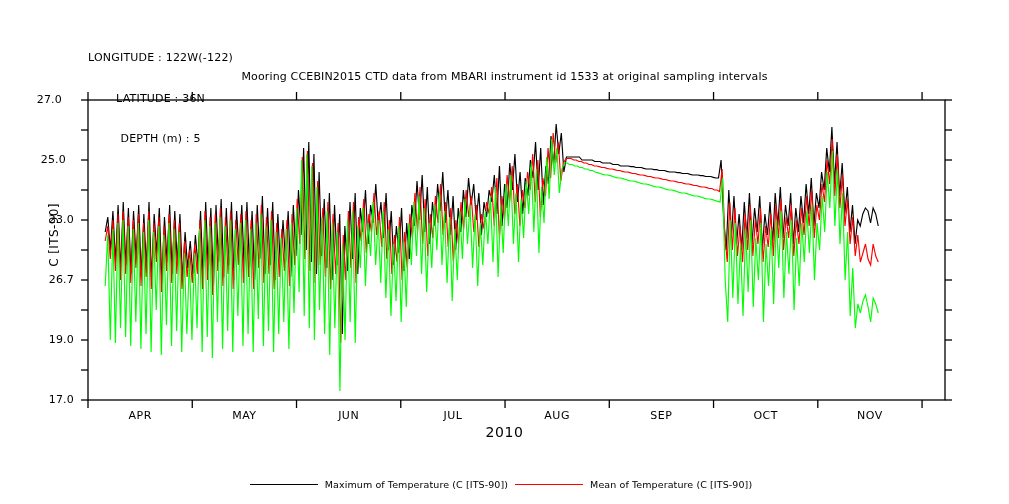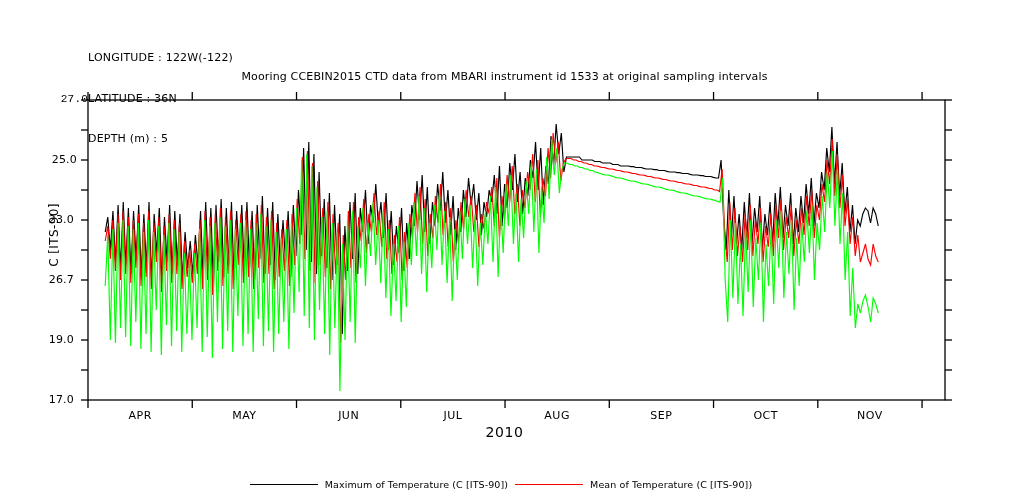--- a/index.html
+++ b/index.html
@@ -8,21 +8,21 @@
     font-family:"DejaVu Sans","Liberation Sans",sans-serif;
     color:#000000;overflow:hidden;position:relative;
   }
   #stage{position:absolute;left:0;top:0;width:1009px;height:504px;}
 
   .meta{
     position:absolute;left:88px;top:24px;
     font-size:11px;line-height:13.5px;letter-spacing:0.2px;
     white-space:pre;
   }
-  .meta div{white-space:pre;}
+  .meta div{white-space:pre;text-align:center;}
 
   .chart-title{
     position:absolute;left:0;top:70px;width:1009px;
     text-align:center;font-size:11px;letter-spacing:0.15px;
   }
 
   #plot-svg{position:absolute;left:0;top:0;}
 
   .ylabel{
     position:absolute;left:-6px;top:228px;width:120px;
@@ -110,22 +110,22 @@
       <line x1="922.0632603406325" y1="92" x2="922.0632603406325" y2="100" stroke="#000" stroke-width="1.3"></line>
       <path d="M105.20,232.00L107.78,217.00L110.36,250.00L112.93,211.00L115.51,262.00L118.09,205.00L120.66,271.00L123.24,202.00L125.82,265.00L128.39,208.00L130.97,274.00L133.55,211.00L136.13,259.00L138.70,205.00L141.28,277.00L143.86,214.00L146.43,268.00L149.01,202.00L151.59,280.00L154.16,214.00L156.74,253.00L159.32,208.00L161.89,283.00L164.47,217.00L167.05,262.00L169.63,205.00L172.20,274.00L174.78,211.00L177.36,265.00L179.93,214.00L182.51,280.00L185.09,232.00L187.66,268.00L190.24,241.00L192.82,274.00L195.39,235.00L197.97,265.00L200.55,211.00L203.13,280.00L205.70,202.00L208.28,271.00L210.86,208.00L213.43,286.00L216.01,205.00L218.59,262.00L221.16,199.00L223.74,277.00L226.32,208.00L228.89,265.00L231.47,202.00L234.05,280.00L236.62,211.00L239.20,256.00L241.78,205.00L244.36,274.00L246.93,202.00L249.51,268.00L252.09,211.00L254.66,280.00L257.24,205.00L259.82,259.00L262.39,196.00L264.97,274.00L267.55,208.00L270.12,265.00L272.70,202.00L275.28,280.00L277.86,214.00L280.43,268.00L283.01,220.00L285.59,262.00L288.16,211.00L290.74,277.00L293.32,205.00L295.89,256.00L298.47,190.00L301.05,235.00L303.62,148.00L306.20,250.00L308.78,142.00L311.36,262.00L313.93,154.00L316.51,274.00L319.09,172.00L321.66,256.00L324.24,199.00L326.82,268.00L329.39,193.00L331.97,280.00L334.55,205.00L337.12,265.00L339.70,214.00L342.28,334.00L344.85,226.00L347.43,271.00L350.01,202.00L352.59,259.00L355.16,193.00L357.74,274.00L360.32,208.00L362.89,232.00L365.47,190.00L368.05,244.00L370.62,205.00L373.20,223.00L375.78,184.00L378.35,226.00L380.93,202.00L383.51,238.00L386.09,193.00L388.66,250.00L391.24,211.00L393.82,265.00L396.39,226.00L398.97,253.00L401.55,208.00L404.12,271.00L406.70,223.00L409.28,259.00L411.85,205.00L414.43,226.00L417.01,181.00L419.59,220.00L422.16,175.00L424.74,232.00L427.32,187.00L429.89,244.00L432.47,202.00L435.05,226.00L437.62,184.00L440.20,211.00L442.78,172.00L445.35,223.00L447.93,190.00L450.51,235.00L453.09,196.00L455.66,250.00L458.24,208.00L460.82,232.00L463.39,190.00L465.97,217.00L468.55,178.00L471.12,205.00L473.70,184.00L476.28,220.00L478.85,193.00L481.43,235.00L484.01,202.00L486.58,217.00L489.16,190.00L491.74,202.00L494.32,175.00L496.89,214.00L499.47,166.00L502.05,226.00L504.62,184.00L507.20,208.00L509.78,163.00L512.35,190.00L514.93,154.00L517.51,202.00L520.08,172.00L522.66,214.00L525.24,178.00L527.82,196.00L530.39,160.00L532.97,178.00L535.55,142.00L538.12,190.00L540.70,148.00L543.28,205.00L545.85,166.00L548.43,184.00L551.01,136.00L553.58,166.00L556.16,124.00L558.74,154.00L561.32,133.00L563.89,172.00L566.47,157.00L569.05,157.00L571.62,157.00L574.20,157.00L576.78,157.00L579.35,157.00L581.93,160.00L584.51,160.00L587.08,160.00L589.66,160.00L592.24,160.00L594.82,161.50L597.39,161.50L599.97,161.50L602.55,163.00L605.12,163.00L607.70,163.00L610.28,163.00L612.85,164.50L615.43,164.50L618.01,164.50L620.58,166.00L623.16,166.00L625.74,166.00L628.31,166.00L630.89,166.60L633.47,166.60L636.05,167.50L638.62,167.50L641.20,167.50L643.78,168.40L646.35,169.00L648.93,169.00L651.51,169.00L654.08,169.60L656.66,169.60L659.24,170.50L661.81,170.50L664.39,170.50L666.97,171.40L669.55,172.00L672.12,172.00L674.70,172.00L677.28,172.60L679.85,172.60L682.43,173.50L685.01,173.50L687.58,173.50L690.16,174.40L692.74,175.00L695.31,175.00L697.89,175.00L700.47,175.60L703.05,175.60L705.62,176.50L708.20,176.50L710.78,176.50L713.35,177.40L715.93,178.00L718.51,178.00L721.08,160.00L723.66,220.00L726.24,250.00L728.81,190.00L731.39,238.00L733.97,196.00L736.55,244.00L739.12,214.00L741.70,250.00L744.28,202.00L746.85,238.00L749.43,193.00L752.01,244.00L754.58,208.00L757.16,232.00L759.74,196.00L762.31,250.00L764.89,214.00L767.47,235.00L770.04,202.00L772.62,244.00L775.20,193.00L777.78,226.00L780.35,187.00L782.93,238.00L785.51,205.00L788.08,226.00L790.66,193.00L793.24,244.00L795.81,208.00L798.39,232.00L800.97,196.00L803.54,223.00L806.12,184.00L808.70,214.00L811.28,178.00L813.85,226.00L816.43,193.00L819.01,208.00L821.58,172.00L824.16,190.00L826.74,148.00L829.31,172.00L831.89,127.00L834.47,184.00L837.04,142.00L839.62,196.00L842.20,163.00L844.78,214.00L847.35,187.00L849.93,232.00L852.51,205.00L855.08,244.00L857.66,220.00L860.24,226.00L862.81,214.00L865.39,208.00L867.97,211.00L870.54,223.00L873.12,208.00L875.70,214.00L878.27,226.00" fill="none" stroke="#000000" stroke-width="1.15" stroke-linejoin="miter" stroke-linecap="butt"></path>
       <path d="M105.20,241.00L107.76,226.00L110.32,259.00L112.88,220.00L115.44,271.00L118.00,214.00L120.56,280.00L123.12,211.00L125.68,274.00L128.24,217.00L130.80,283.00L133.36,220.00L135.92,268.00L138.48,214.00L141.04,286.00L143.60,223.00L146.16,277.00L148.72,211.00L151.28,289.00L153.84,223.00L156.40,262.00L158.96,217.00L161.52,292.00L164.08,226.00L166.64,271.00L169.20,214.00L171.76,283.00L174.32,220.00L176.88,274.00L179.44,223.00L182.00,289.00L184.56,241.00L187.12,277.00L189.68,250.00L192.24,283.00L194.80,244.00L197.36,274.00L199.92,220.00L202.48,289.00L205.04,211.00L207.60,280.00L210.16,217.00L212.72,295.00L215.28,214.00L217.84,271.00L220.40,208.00L222.96,286.00L225.52,217.00L228.07,274.00L230.63,211.00L233.19,289.00L235.75,220.00L238.31,265.00L240.87,214.00L243.43,283.00L245.99,211.00L248.55,277.00L251.11,220.00L253.67,289.00L256.23,214.00L258.79,268.00L261.35,205.00L263.91,283.00L266.47,217.00L269.03,274.00L271.59,211.00L274.15,289.00L276.71,223.00L279.27,277.00L281.83,229.00L284.39,271.00L286.95,220.00L289.51,286.00L292.07,214.00L294.63,265.00L297.19,199.00L299.75,244.00L302.31,157.00L304.87,259.00L307.43,151.00L309.99,271.00L312.55,163.00L315.11,283.00L317.67,181.00L320.23,265.00L322.79,208.00L325.35,277.00L327.91,202.00L330.47,289.00L333.03,214.00L335.59,274.00L338.15,223.00L340.71,343.00L343.27,235.00L345.83,280.00L348.39,211.00L350.95,268.00L353.51,202.00L356.07,283.00L358.63,217.00L361.19,241.00L363.75,199.00L366.31,253.00L368.87,214.00L371.43,232.00L373.99,193.00L376.55,235.00L379.11,211.00L381.67,247.00L384.23,202.00L386.79,259.00L389.35,220.00L391.90,274.00L394.46,235.00L397.02,262.00L399.58,217.00L402.14,280.00L404.70,232.00L407.26,268.00L409.82,214.00L412.38,238.00L414.94,193.00L417.50,232.00L420.06,187.00L422.62,244.00L425.18,199.00L427.74,256.00L430.30,214.00L432.86,238.00L435.42,196.00L437.98,223.00L440.54,184.00L443.10,235.00L445.66,202.00L448.22,247.00L450.78,208.00L453.34,262.00L455.90,220.00L458.46,244.00L461.02,202.00L463.58,229.00L466.14,190.00L468.70,217.00L471.26,196.00L473.82,232.00L476.38,205.00L478.94,247.00L481.50,214.00L484.06,229.00L486.62,202.00L489.18,214.00L491.74,187.00L494.30,226.00L496.86,178.00L499.42,238.00L501.98,196.00L504.54,220.00L507.10,175.00L509.66,202.00L512.22,166.00L514.78,214.00L517.34,184.00L519.90,226.00L522.46,190.00L525.02,208.00L527.58,172.00L530.14,190.00L532.70,154.00L535.26,202.00L537.82,160.00L540.38,217.00L542.94,178.00L545.50,196.00L548.06,148.00L550.62,178.00L553.17,133.00L555.73,163.00L558.29,142.00L560.85,181.00L563.41,163.00L565.97,158.50L568.53,158.50L571.09,158.50L573.65,160.00L576.21,160.00L578.77,161.50L581.33,161.50L583.89,163.00L586.45,163.00L589.01,164.50L591.57,164.50L594.13,166.00L596.69,166.00L599.25,166.60L601.81,167.50L604.37,167.50L606.93,168.40L609.49,169.00L612.05,169.00L614.61,169.60L617.17,170.50L619.73,170.50L622.29,171.40L624.85,172.00L627.41,172.00L629.97,172.60L632.53,173.50L635.09,173.50L637.65,174.40L640.21,175.00L642.77,175.00L645.33,175.60L647.89,176.50L650.45,176.50L653.01,177.40L655.57,178.00L658.13,178.00L660.69,178.60L663.25,179.50L665.81,179.50L668.37,180.40L670.93,181.00L673.49,181.00L676.05,181.60L678.61,182.50L681.17,182.50L683.73,183.40L686.29,184.00L688.85,184.00L691.41,184.60L693.97,185.50L696.53,185.50L699.09,186.40L701.65,187.00L704.21,187.00L706.77,187.60L709.33,188.50L711.89,188.50L714.45,190.00L717.00,190.00L719.56,191.50L722.12,169.00L724.68,232.00L727.24,262.00L729.80,202.00L732.36,250.00L734.92,208.00L737.48,256.00L740.04,226.00L742.60,262.00L745.16,214.00L747.72,250.00L750.28,205.00L752.84,256.00L755.40,220.00L757.96,244.00L760.52,208.00L763.08,262.00L765.64,226.00L768.20,247.00L770.76,214.00L773.32,256.00L775.88,205.00L778.44,238.00L781.00,199.00L783.56,250.00L786.12,217.00L788.68,238.00L791.24,205.00L793.80,256.00L796.36,220.00L798.92,244.00L801.48,208.00L804.04,235.00L806.60,196.00L809.16,226.00L811.72,190.00L814.28,238.00L816.84,205.00L819.40,220.00L821.96,184.00L824.52,202.00L827.08,160.00L829.64,184.00L832.20,139.00L834.76,196.00L837.32,154.00L839.88,208.00L842.44,175.00L845.00,226.00L847.56,199.00L850.12,244.00L852.68,217.00L855.24,256.00L857.80,235.00L860.36,262.00L862.92,253.00L865.48,244.00L868.04,259.00L870.60,265.00L873.16,244.00L875.72,256.00L878.27,262.00" fill="none" stroke="#FF0000" stroke-width="1.15" stroke-linejoin="miter" stroke-linecap="butt"></path>
       <path d="M105.20,286.00L107.75,235.00L110.31,340.00L112.86,229.00L115.41,343.00L117.96,223.00L120.51,328.00L123.06,220.00L125.61,337.00L128.17,226.00L130.72,346.00L133.27,229.00L135.82,322.00L138.37,223.00L140.92,349.00L143.47,232.00L146.02,334.00L148.58,220.00L151.13,352.00L153.68,232.00L156.23,310.00L158.78,226.00L161.33,355.00L163.88,235.00L166.44,325.00L168.99,223.00L171.54,346.00L174.09,229.00L176.64,331.00L179.19,232.00L181.74,352.00L184.30,253.00L186.85,334.00L189.40,259.00L191.95,340.00L194.50,253.00L197.05,328.00L199.60,229.00L202.16,352.00L204.71,220.00L207.26,337.00L209.81,226.00L212.36,358.00L214.91,223.00L217.46,322.00L220.02,217.00L222.57,349.00L225.12,226.00L227.67,331.00L230.22,220.00L232.77,352.00L235.32,229.00L237.88,316.00L240.43,223.00L242.98,346.00L245.53,220.00L248.08,334.00L250.63,229.00L253.18,352.00L255.73,223.00L258.29,319.00L260.84,214.00L263.39,346.00L265.94,226.00L268.49,331.00L271.04,220.00L273.59,352.00L276.15,232.00L278.70,334.00L281.25,238.00L283.80,322.00L286.35,229.00L288.90,349.00L291.45,223.00L294.01,313.00L296.56,208.00L299.11,292.00L301.66,160.00L304.21,316.00L306.76,154.00L309.31,328.00L311.87,166.00L314.42,340.00L316.97,187.00L319.52,310.00L322.07,217.00L324.62,334.00L327.17,211.00L329.73,355.00L332.28,223.00L334.83,328.00L337.38,232.00L339.93,391.00L342.48,244.00L345.03,340.00L347.58,220.00L350.14,322.00L352.69,211.00L355.24,343.00L357.79,226.00L360.34,268.00L362.89,208.00L365.44,286.00L368.00,223.00L370.55,256.00L373.10,202.00L375.65,265.00L378.20,220.00L380.75,283.00L383.30,211.00L385.86,298.00L388.41,229.00L390.96,316.00L393.51,244.00L396.06,301.00L398.61,226.00L401.16,322.00L403.72,241.00L406.27,307.00L408.82,223.00L411.37,265.00L413.92,202.00L416.47,256.00L419.02,196.00L421.58,274.00L424.13,208.00L426.68,292.00L429.23,223.00L431.78,268.00L434.33,205.00L436.88,250.00L439.44,193.00L441.99,265.00L444.54,211.00L447.09,283.00L449.64,217.00L452.19,301.00L454.74,229.00L457.29,280.00L459.85,211.00L462.40,259.00L464.95,199.00L467.50,244.00L470.05,205.00L472.60,268.00L475.15,214.00L477.71,286.00L480.26,223.00L482.81,265.00L485.36,211.00L487.91,244.00L490.46,196.00L493.01,262.00L495.57,187.00L498.12,277.00L500.67,205.00L503.22,253.00L505.77,184.00L508.32,226.00L510.87,175.00L513.43,244.00L515.98,193.00L518.53,262.00L521.08,199.00L523.63,238.00L526.18,181.00L528.73,214.00L531.29,163.00L533.84,232.00L536.39,169.00L538.94,253.00L541.49,187.00L544.04,223.00L546.59,157.00L549.15,199.00L551.70,139.00L554.25,175.00L556.80,148.00L559.35,193.00L561.90,169.00L564.45,163.00L567.00,163.00L569.56,164.50L572.11,164.50L574.66,166.00L577.21,166.00L579.76,167.50L582.31,167.50L584.86,169.00L587.42,169.00L589.97,170.50L592.52,170.50L595.07,172.00L597.62,172.60L600.17,173.50L602.72,174.40L605.28,175.00L607.83,175.00L610.38,175.60L612.93,176.50L615.48,177.40L618.03,178.00L620.58,178.00L623.14,178.60L625.69,179.50L628.24,180.40L630.79,181.00L633.34,181.00L635.89,181.60L638.44,182.50L641.00,183.40L643.55,184.00L646.10,184.00L648.65,184.60L651.20,185.50L653.75,186.40L656.30,187.00L658.86,187.00L661.41,187.60L663.96,188.50L666.51,189.40L669.06,190.00L671.61,190.00L674.16,190.60L676.71,191.50L679.27,192.40L681.82,193.00L684.37,193.00L686.92,193.60L689.47,194.50L692.02,195.40L694.57,196.00L697.13,196.00L699.68,196.60L702.23,197.50L704.78,198.40L707.33,199.00L709.88,199.00L712.43,199.60L714.99,200.50L717.54,201.40L720.09,202.00L722.64,178.00L725.19,280.00L727.74,322.00L730.29,220.00L732.85,298.00L735.40,223.00L737.95,304.00L740.50,244.00L743.05,316.00L745.60,229.00L748.15,292.00L750.71,220.00L753.26,307.00L755.81,238.00L758.36,280.00L760.91,223.00L763.46,322.00L766.01,244.00L768.56,286.00L771.12,229.00L773.67,304.00L776.22,220.00L778.77,268.00L781.32,211.00L783.87,298.00L786.42,232.00L788.98,274.00L791.53,220.00L794.08,310.00L796.63,238.00L799.18,286.00L801.73,223.00L804.28,262.00L806.84,211.00L809.39,253.00L811.94,205.00L814.49,280.00L817.04,223.00L819.59,250.00L822.14,196.00L824.70,232.00L827.25,172.00L829.80,208.00L832.35,151.00L834.90,226.00L837.45,169.00L840.00,244.00L842.56,193.00L845.11,280.00L847.66,232.00L850.21,316.00L852.76,268.00L855.31,328.00L857.86,304.00L860.42,313.00L862.97,301.00L865.52,295.00L868.07,307.00L870.62,322.00L873.17,298.00L875.72,304.00L878.27,313.00" fill="none" stroke="#00FF00" stroke-width="1.15" stroke-linejoin="miter" stroke-linecap="butt"></path>
     </svg>
 
   <div class="ylabel">C [ITS-90]</div>
   <div class="xaxis-title">2010</div>
 
   <div id="ytick-host">
-      <div class="ytick-label" style="left: 42px; top: 93px; font-family: Liberation Mono, monospace;">27.0</div>
-      <div class="ytick-label" style="left: 31px; top: 153px;">25.0</div>
+      <div class="ytick-label" style="left: 16px; top: 93px;">27.0</div>
+      <div class="ytick-label" style="left: 20px; top: 153px;">25.0</div>
       <div class="ytick-label" style="left: 28px; top: 213px;">23.0</div>
       <div class="ytick-label" style="left: 28px; top: 273px;">26.7</div>
       <div class="ytick-label" style="left: 28px; top: 333px;">19.0</div>
       <div class="ytick-label" style="left: 28px; top: 393px;">17.0</div>
     </div>
   <div id="xtick-host">
       <div class="xtick-label" style="left: 110.129px; top: 409px;">APR</div>
       <div class="xtick-label" style="left: 214.387px; top: 409px;">MAY</div>
       <div class="xtick-label" style="left: 318.645px; top: 409px;">JUN</div>
       <div class="xtick-label" style="left: 422.903px; top: 409px;">JUL</div>

